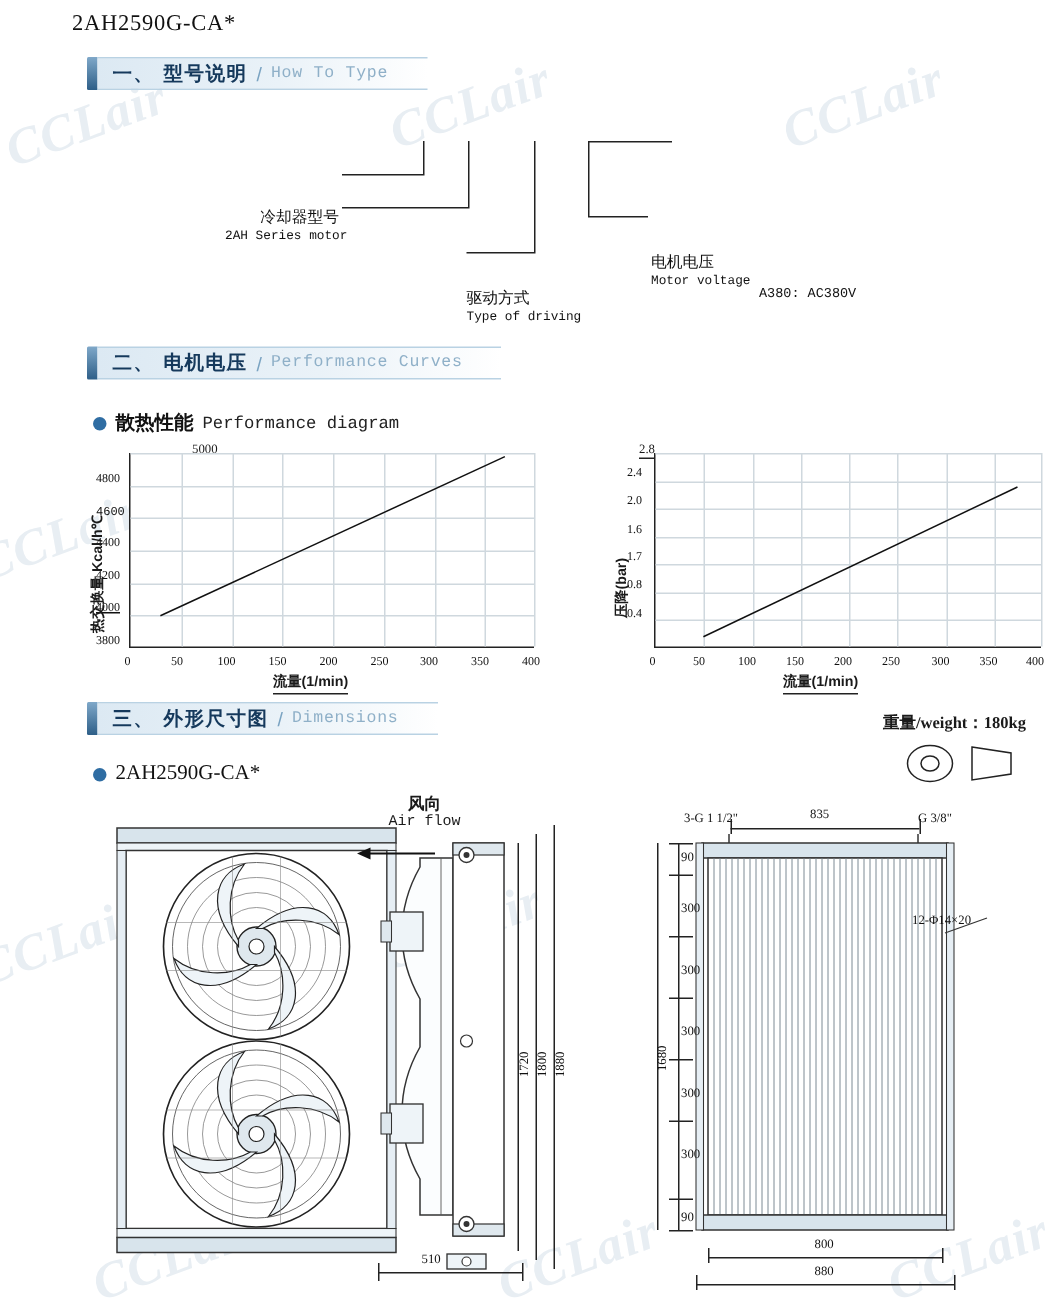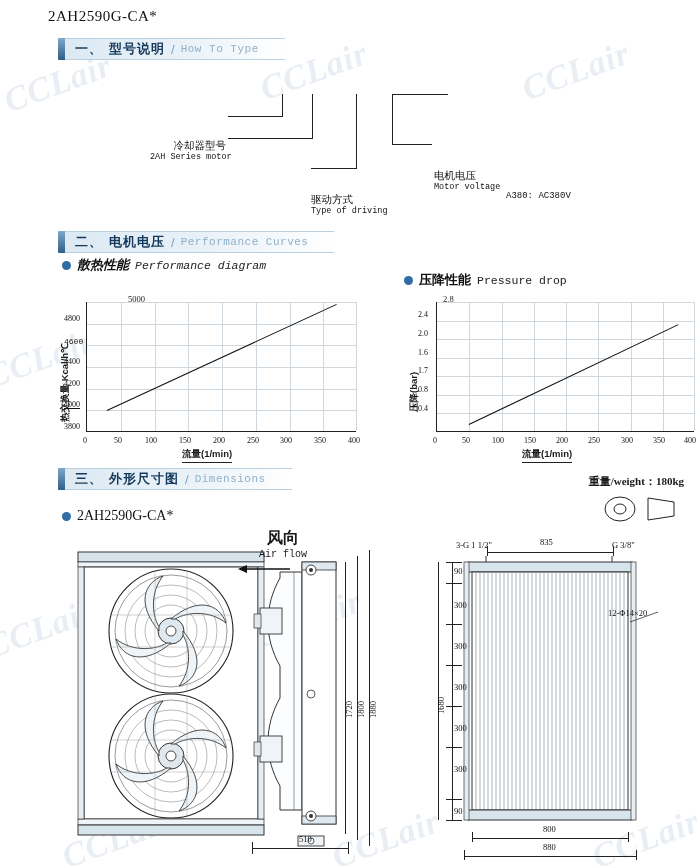--- a/index.html
+++ b/index.html
@@ -201,21 +201,21 @@
   }
   .dim-label.vert {
     transform-origin: 0 0;
     transform: rotate(-90deg);
   }
   .airflow {
     position: absolute;
     text-align: center;
     font-size: 11px;
   }
-  .airflow .cn { font-weight: bold; font-size: 16px; }
+  .airflow .cn { font-weight: bold; font-size: 11px; }
   .airflow .en { font-family: "Liberation Mono", monospace; font-size: 10px; }
 
   svg { display: block; }
 </style>
 </head>
 <body>
 
 <div class="page">
 
   <div class="wm" style="left:2px; top:64px;">CCLair</div>
@@ -282,29 +282,24 @@
   <div class="sec-head" style="left:58px; top:231px;">
     <div class="bar"></div>
     <div class="body">
       <span class="cn">二、</span>
       <span class="cn">电机电压</span>
       <span class="slash">/</span>
       <span class="en">Performance Curves</span>
     </div>
   </div>
 
-  <div class="sub-head" style="left:62px; top:256px;font-style:italic;">
+  <div class="sub-head" style="left:62px; top:273px;">
     <span class="dot"></span>
     <span class="cn">散热性能</span>
     <span class="en">Performance diagram</span>
-  </div>
-  <div class="sub-head" style="left:404px; top:271px;">
-    <span class="dot"></span>
-    <span class="cn">压降性能</span>
-    <span class="en">Pressure drop</span>
   </div>
 
   <div class="chart-box" style="left:70px; top:296px; width:310px; height:150px;">
 
     <div class="axis-unit" style="left:58px; top:-2px;">5000</div>
 
     <div class="chart-plot" id="plot1" style="left:16px; top:6px; width:270px; height:130px;">
 
       <div class="grid-v" style="left:33.75px;"></div>
       <div class="grid-v" style="left:67.5px;"></div>
@@ -341,21 +336,21 @@
     <div class="tick-lab" style="left:210px; top:140px;">300</div>
     <div class="tick-lab" style="left:244px; top:140px;">350</div>
     <div class="tick-lab" style="left:278px; top:140px;">400</div>
 
     <div class="axis-title vert" style="left:-12px; top:126px;">热交换量 Kcal/h℃</div>
     <div class="axis-title" style="left:112px; top:152px; border-bottom:1px solid #222; padding-bottom:1px;">流量(1/min)</div>
   </div>
 
   <div class="chart-box" style="left:412px; top:296px; width:300px; height:150px;">
 
-    <div class="axis-unit" style="left:31px; top:-2px;text-align:center;">2.8</div>
+    <div class="axis-unit" style="left:14px; top:-2px;text-align:center;">2.8</div>
 
     <div class="chart-plot" id="plot2" style="left:24px; top:6px; width:258px; height:130px;">
       <div class="grid-v" style="left:32.25px;"></div>
       <div class="grid-v" style="left:64.5px;"></div>
       <div class="grid-v" style="left:96.75px;"></div>
       <div class="grid-v" style="left:129px;"></div>
       <div class="grid-v" style="left:161.25px;"></div>
       <div class="grid-v" style="left:193.5px;"></div>
       <div class="grid-v" style="left:225.75px;"></div>
       <div class="grid-v" style="left:257px;"></div>
@@ -499,21 +494,21 @@
   <div class="ln v" style="left:345px; top:562px; height:272px;"></div>
   <div class="ln v" style="left:357px; top:556px; height:284px;"></div>
   <div class="ln v" style="left:369px; top:550px; height:296px;"></div>
   <div class="dim-label vert" style="left:344px; top:718px;">1720</div>
   <div class="dim-label vert" style="left:356px; top:718px;">1800</div>
   <div class="dim-label vert" style="left:368px; top:718px;">1880</div>
 
   <div class="ln h" style="left:252px; top:848px; width:96px;"></div>
   <div class="ln v" style="left:252px; top:842px; height:12px;"></div>
   <div class="ln v" style="left:348px; top:842px; height:12px;"></div>
-  <div class="dim-label" style="left:299px; top:834px;">510</div>
+  <div class="dim-label" style="left:281px; top:834px;">510</div>
 
   <svg width="210" height="290" style="position:absolute; left:462px; top:556px;">
 
     <rect x="6" y="6" width="164" height="10" fill="#d8e4ec" stroke="#333" stroke-width="1"></rect>
 
     <rect x="10" y="16" width="156" height="238" fill="#ffffff" stroke="#333" stroke-width="1"></rect>
     <g stroke="#6d7d88" stroke-width="0.6">
       <line x1="14" y1="16" x2="14" y2="254"></line>
         <line x1="18" y1="16" x2="18" y2="254"></line>
       <line x1="22" y1="16" x2="22" y2="254"></line>

